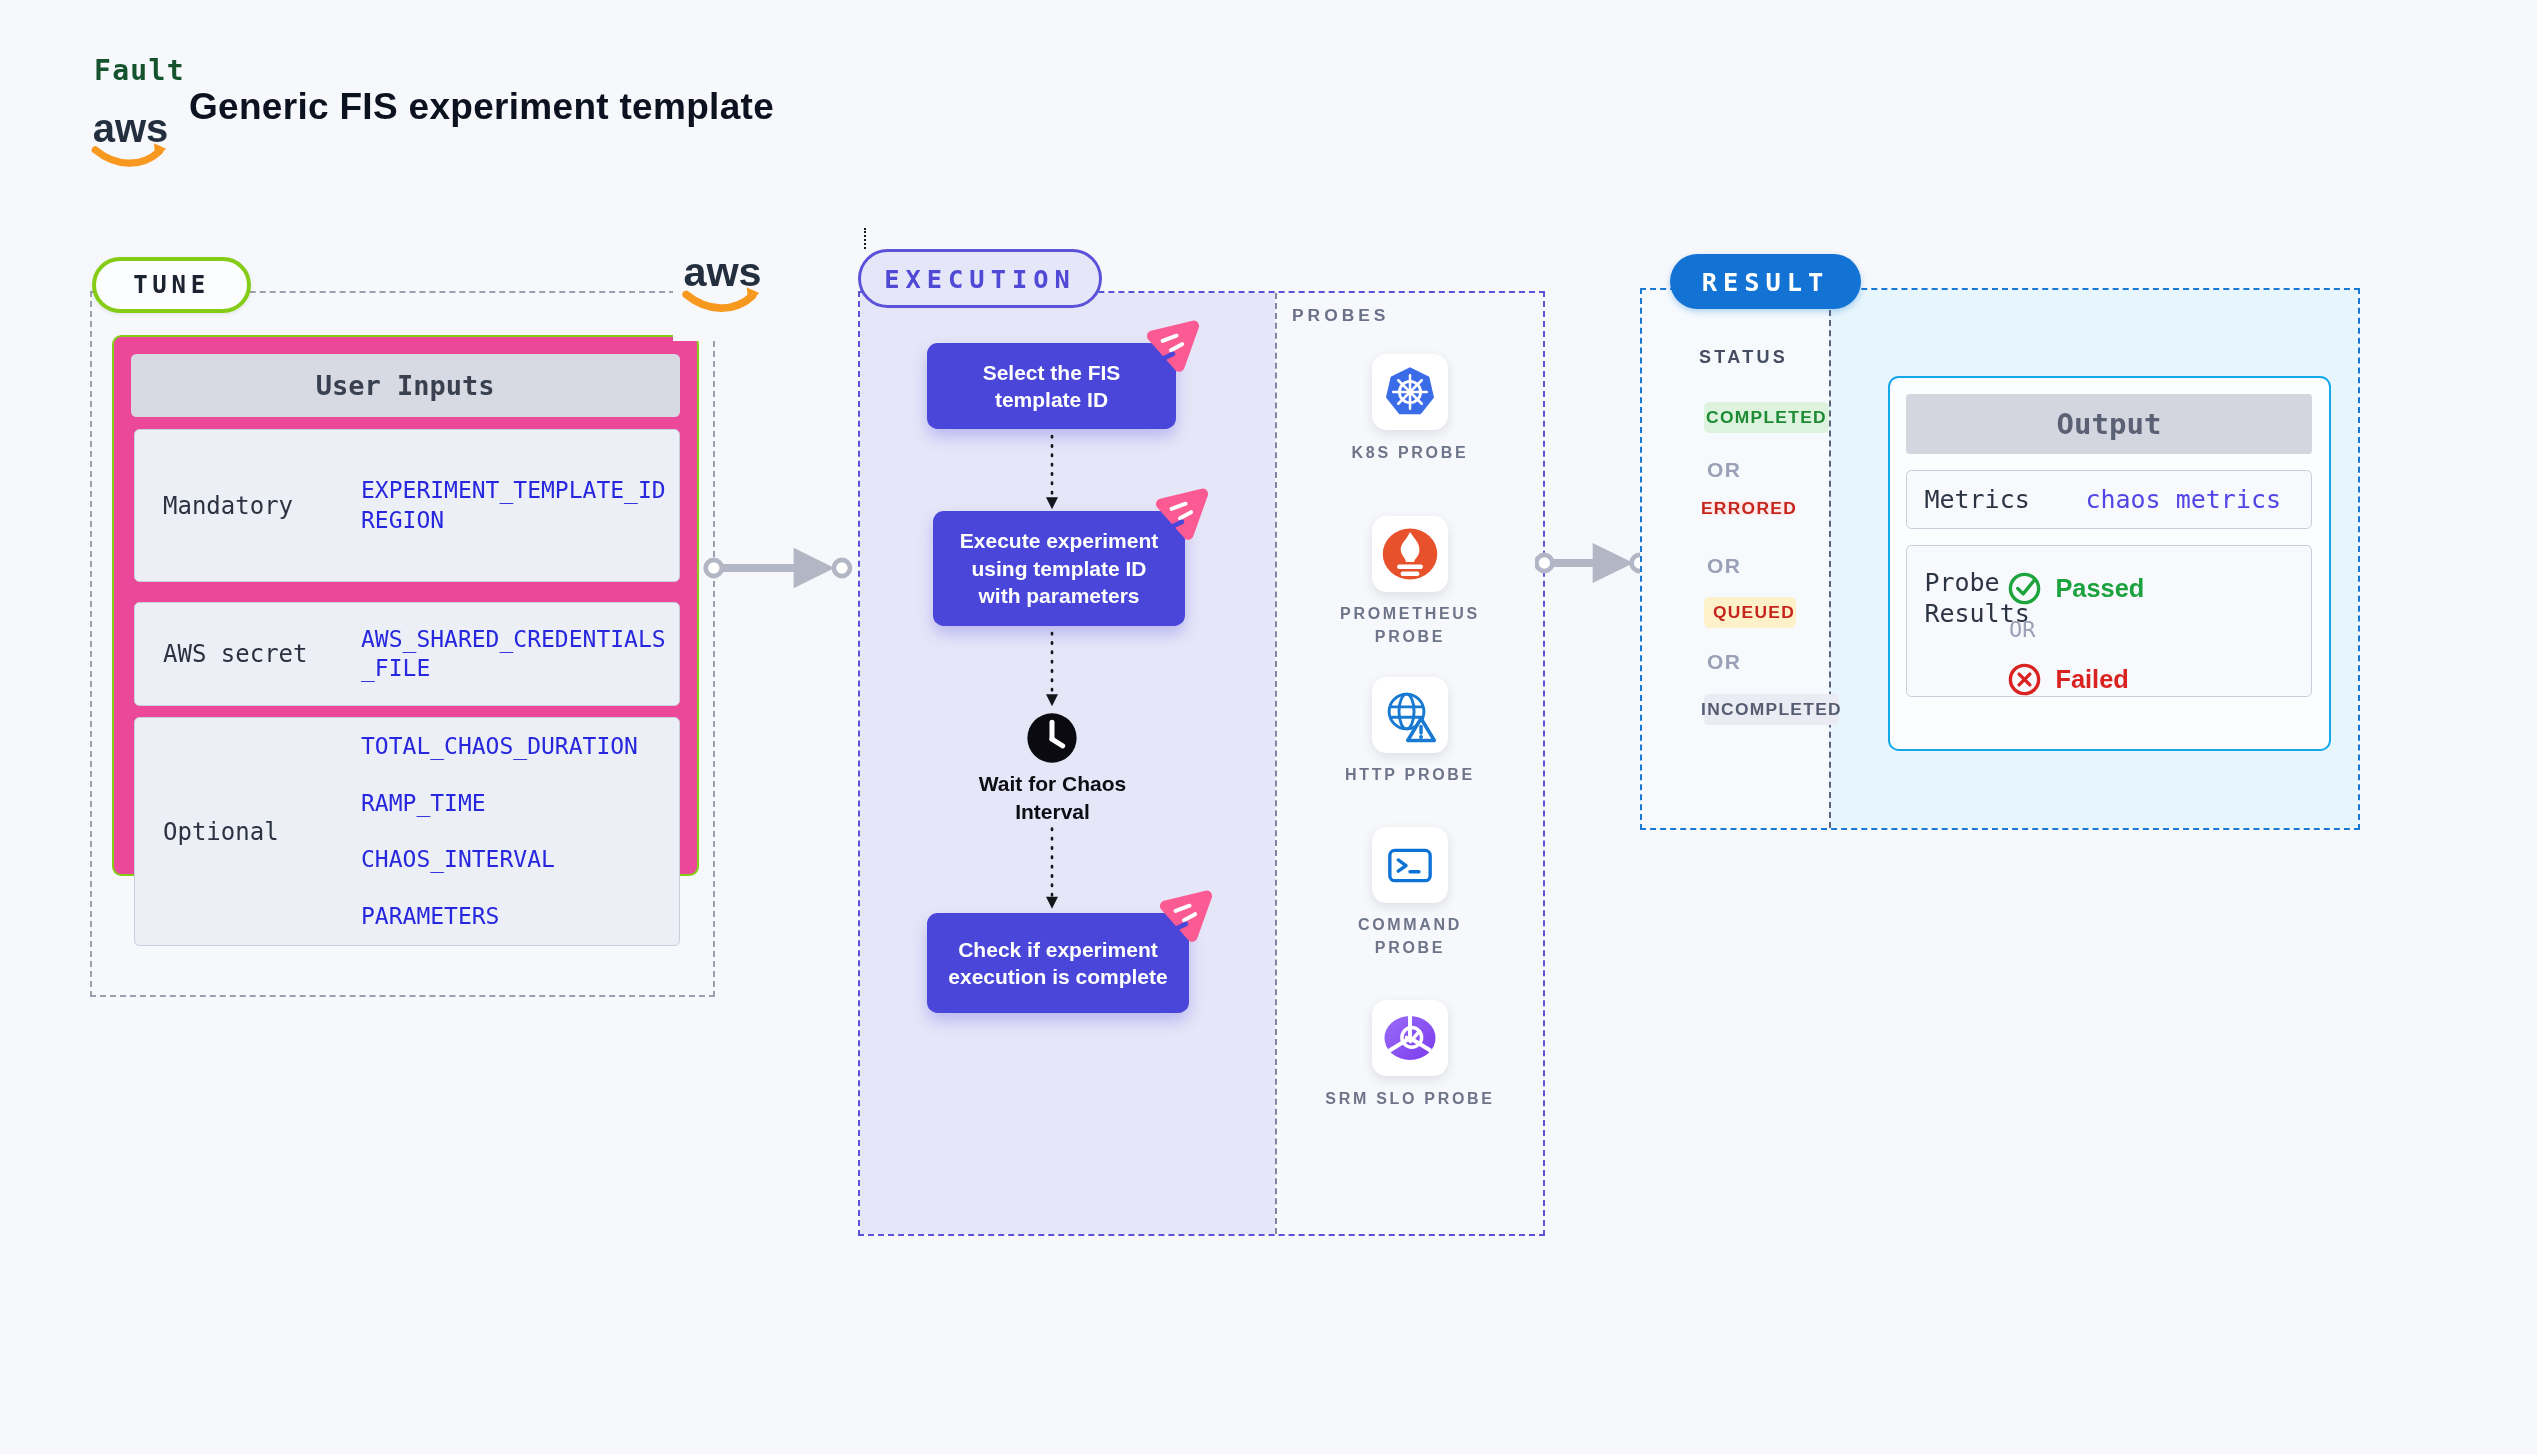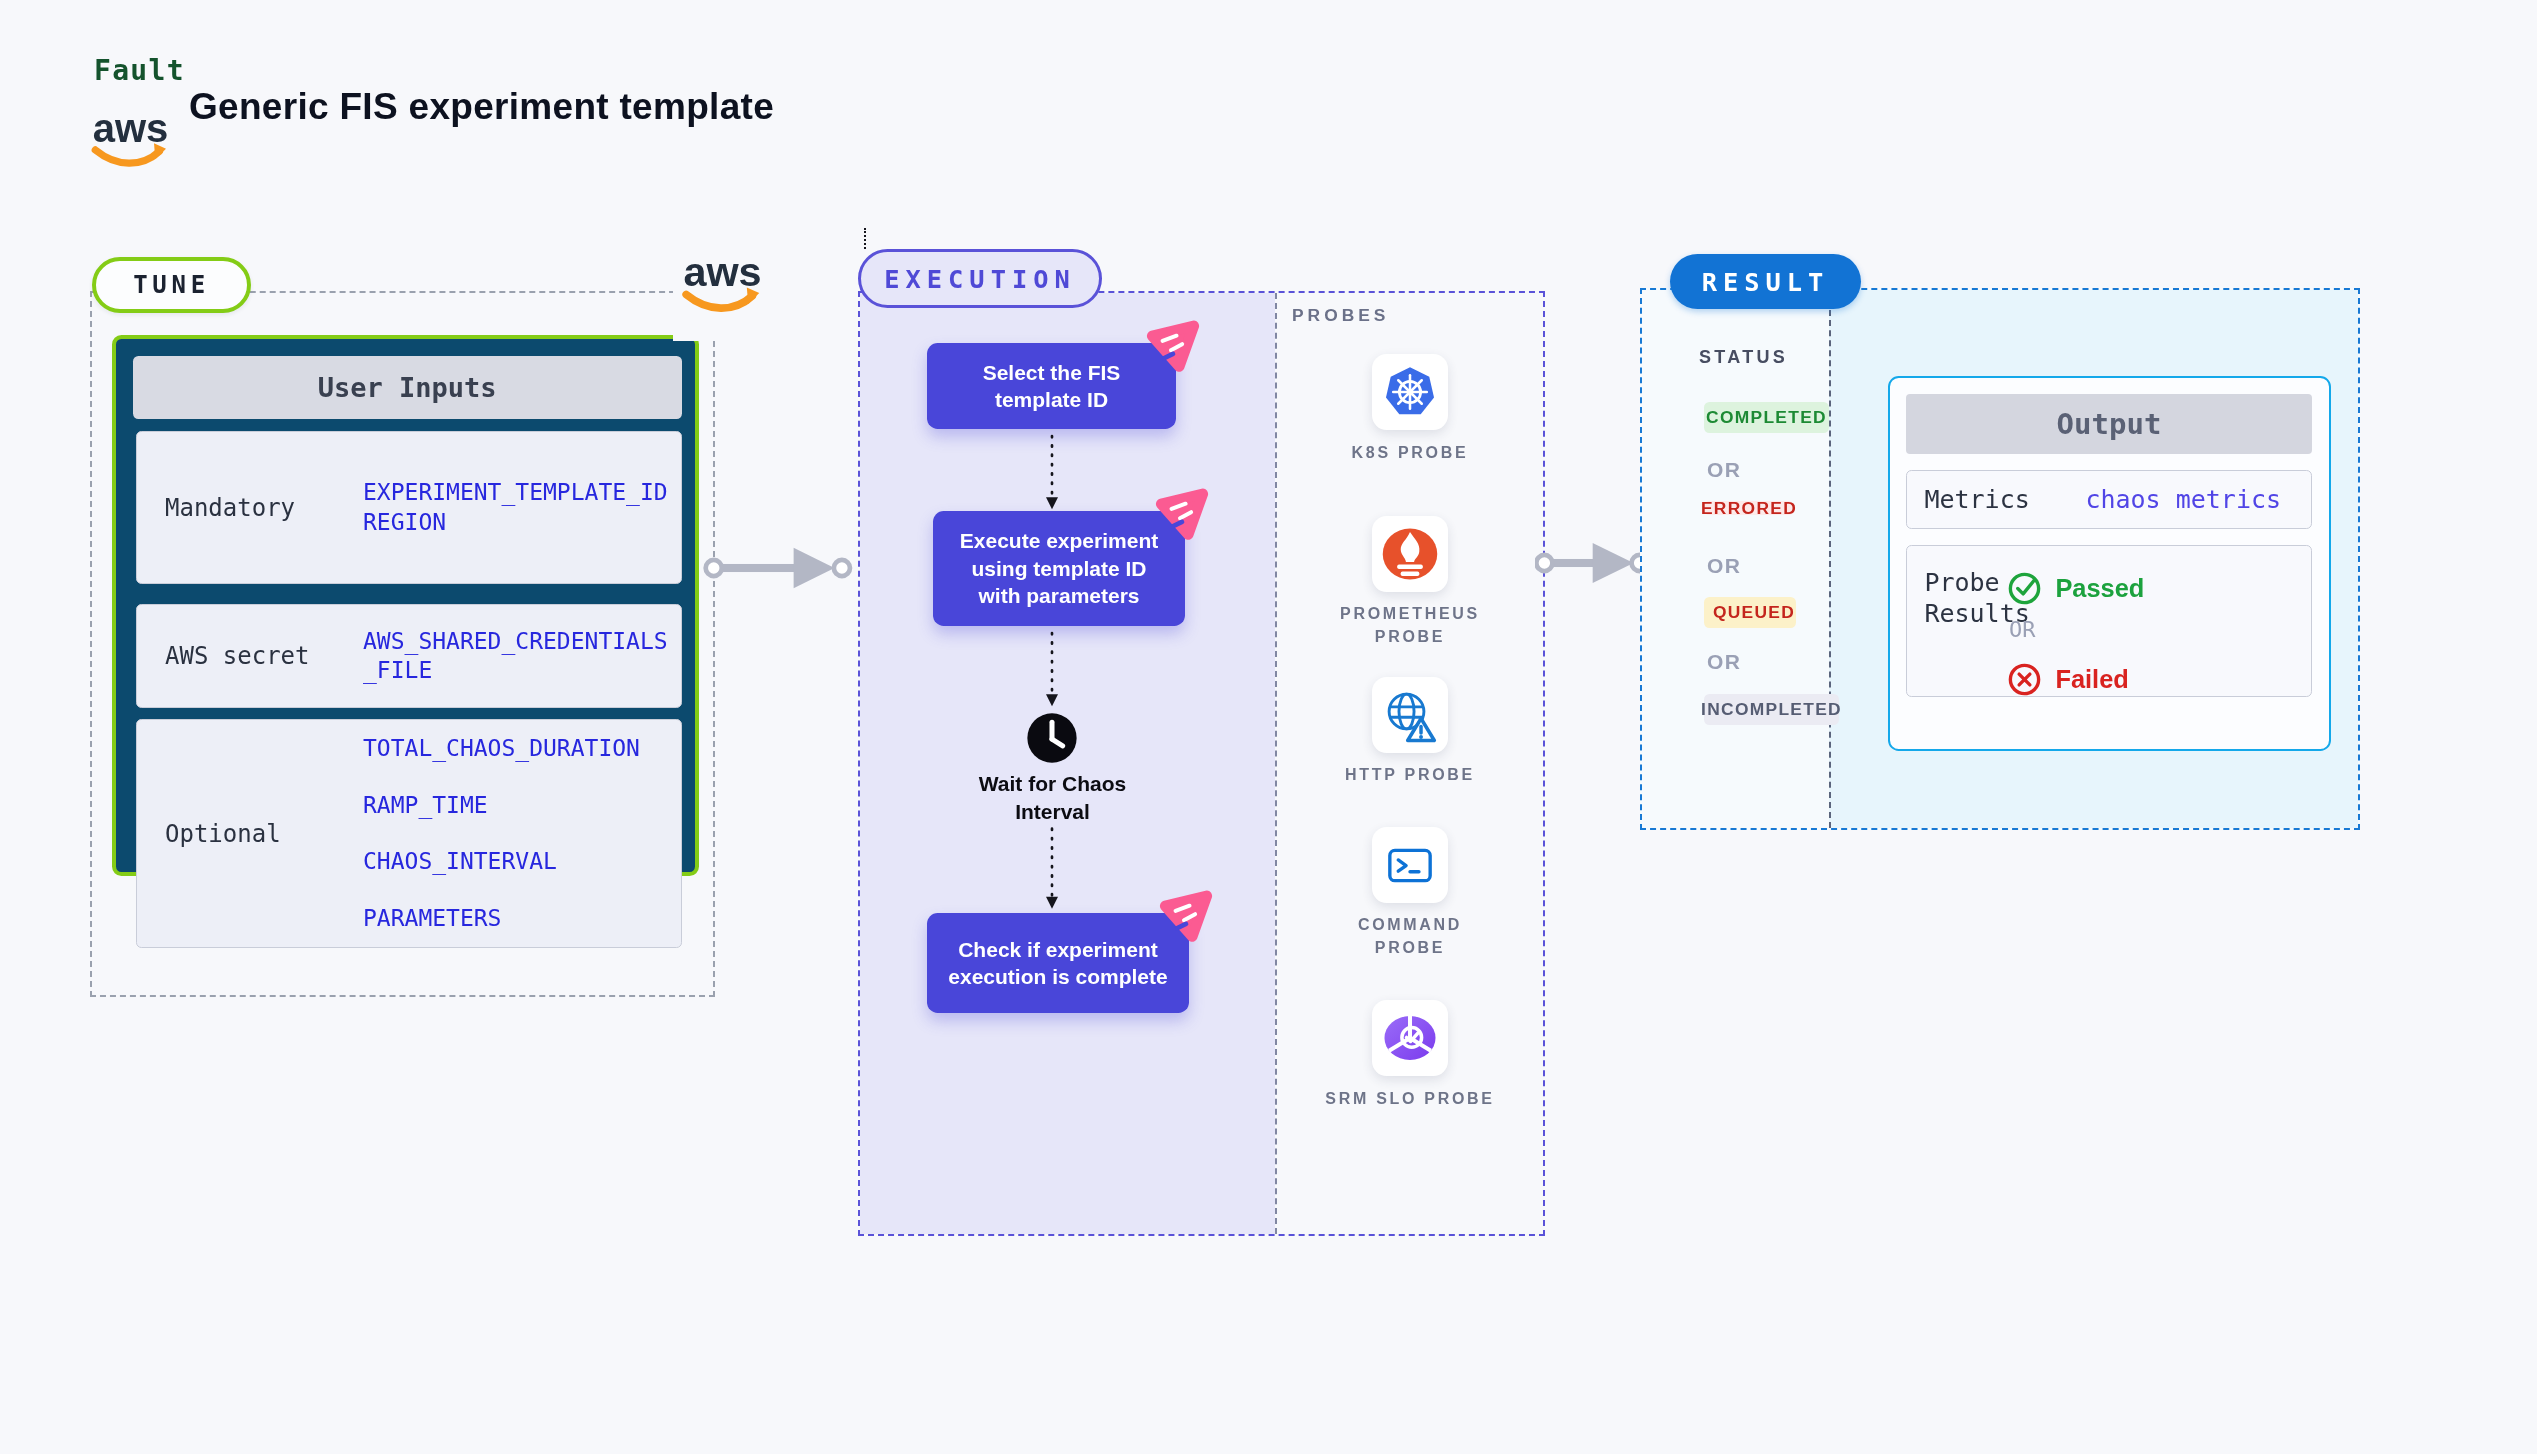--- a/index.html
+++ b/index.html
@@ -15,21 +15,21 @@
 
   
   #tune-box{left:90px;top:291px;width:625px;height:706px;border:2px dashed #9aa1ae;box-sizing:border-box;}
   #tune-pill{left:92px;top:257px;width:151px;height:48px;background:#fcfdfe;border:4px solid #84cc16;
              border-radius:29.5px;display:flex;align-items:center;justify-content:center;
              font-family:"DejaVu Sans Mono",monospace;font-weight:bold;font-size:24px;letter-spacing:4.7px;
              color:#1b2230;z-index:5;box-shadow:0 2px 4px rgba(30,40,70,.08);}
   #aws-patch{left:673px;top:244px;width:97px;height:97px;background:#f7f8fb;z-index:4;
              display:flex;align-items:flex-start;justify-content:center;}
 
-  #ui-card{left:112px;top:335px;width:587px;height:541px;background:#0c4a6e;border:4px solid #84cc16;
+  #ui-card{left:112px;top:335px;width:587px;height:541px;background:#ec4899;border:2px solid #84cc16;
            border-radius:9.4px;box-sizing:border-box;}
   #ui-header{left:16.7px;top:16.7px;width:549px;height:63px;background:#d8dae3;border-radius:5.4px;
              display:flex;align-items:center;justify-content:center;
              font-family:"DejaVu Sans Mono",monospace;font-weight:bold;font-size:27px;color:#394050;}
   .ui-row{left:20px;width:546px;background:#edeff7;border:1.3px solid #c9cdd9;border-radius:5.4px;
           box-sizing:border-box;display:flex;align-items:center;}
   #row-mandatory{top:92px;height:153px;}
   #row-secret{top:265px;height:104px;}
   #row-optional{top:380px;height:229px;}
   .row-label{width:198px;padding-left:28px;font-family:"DejaVu Sans Mono",monospace;

